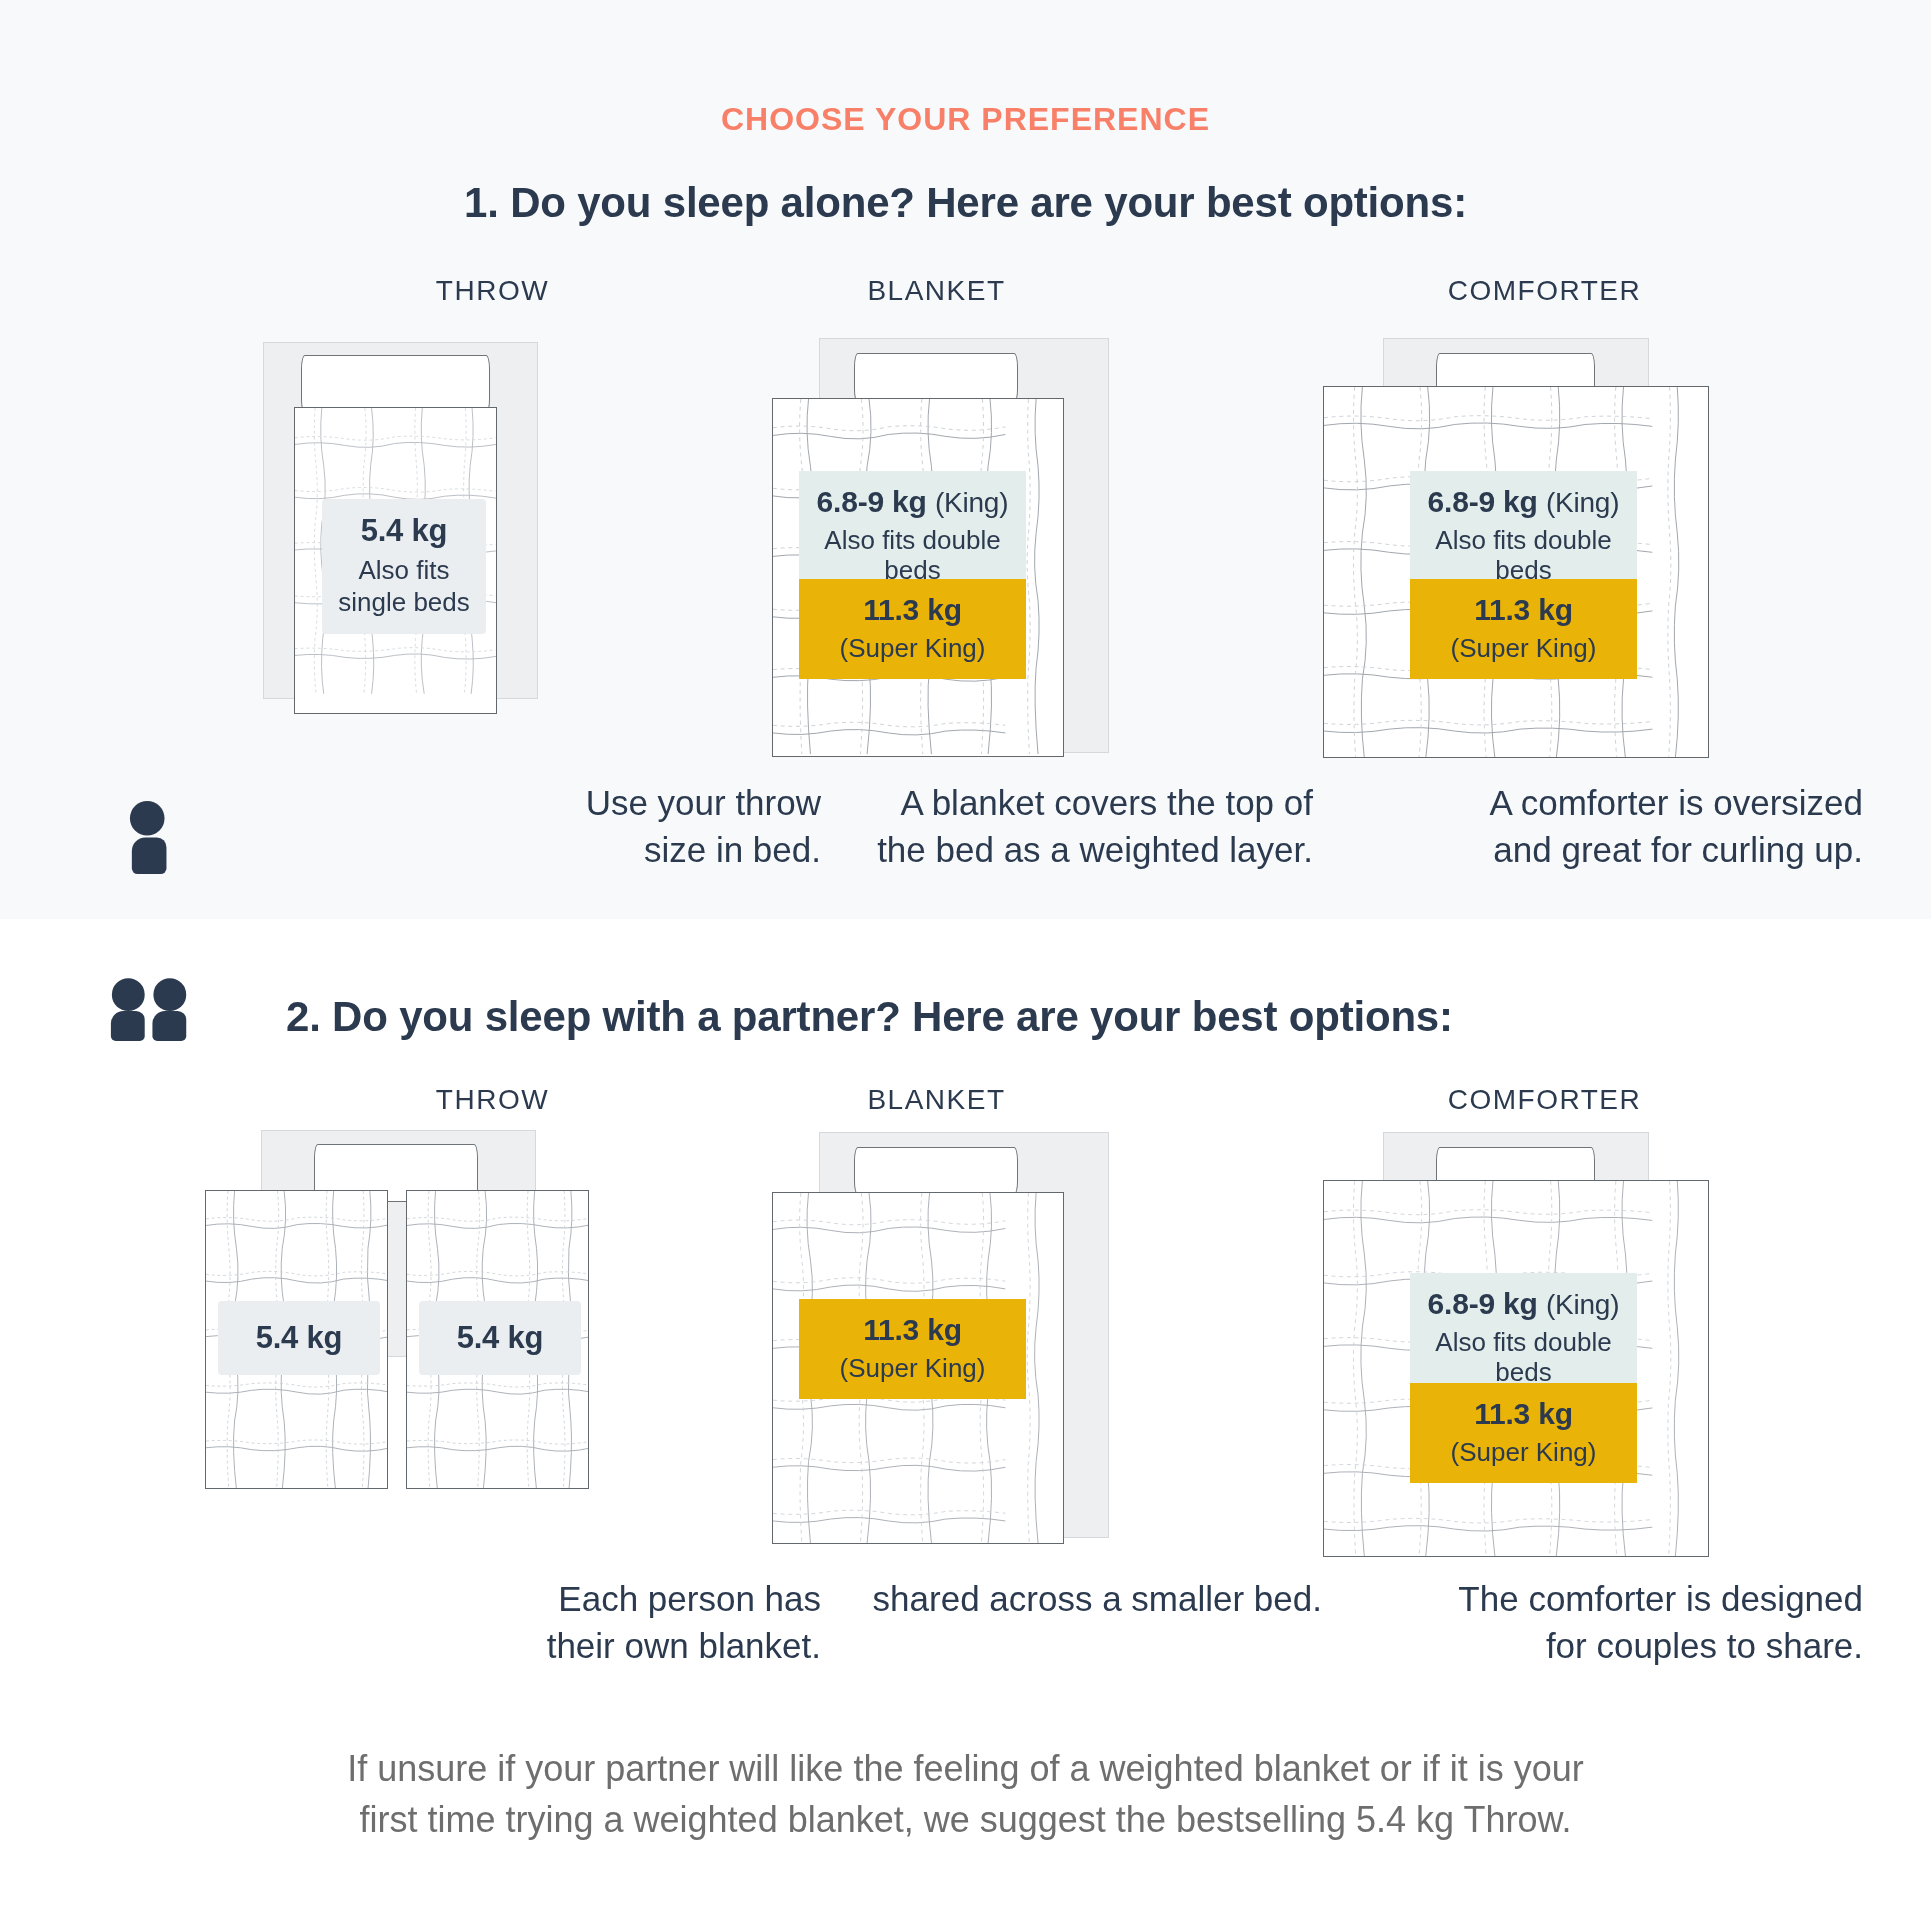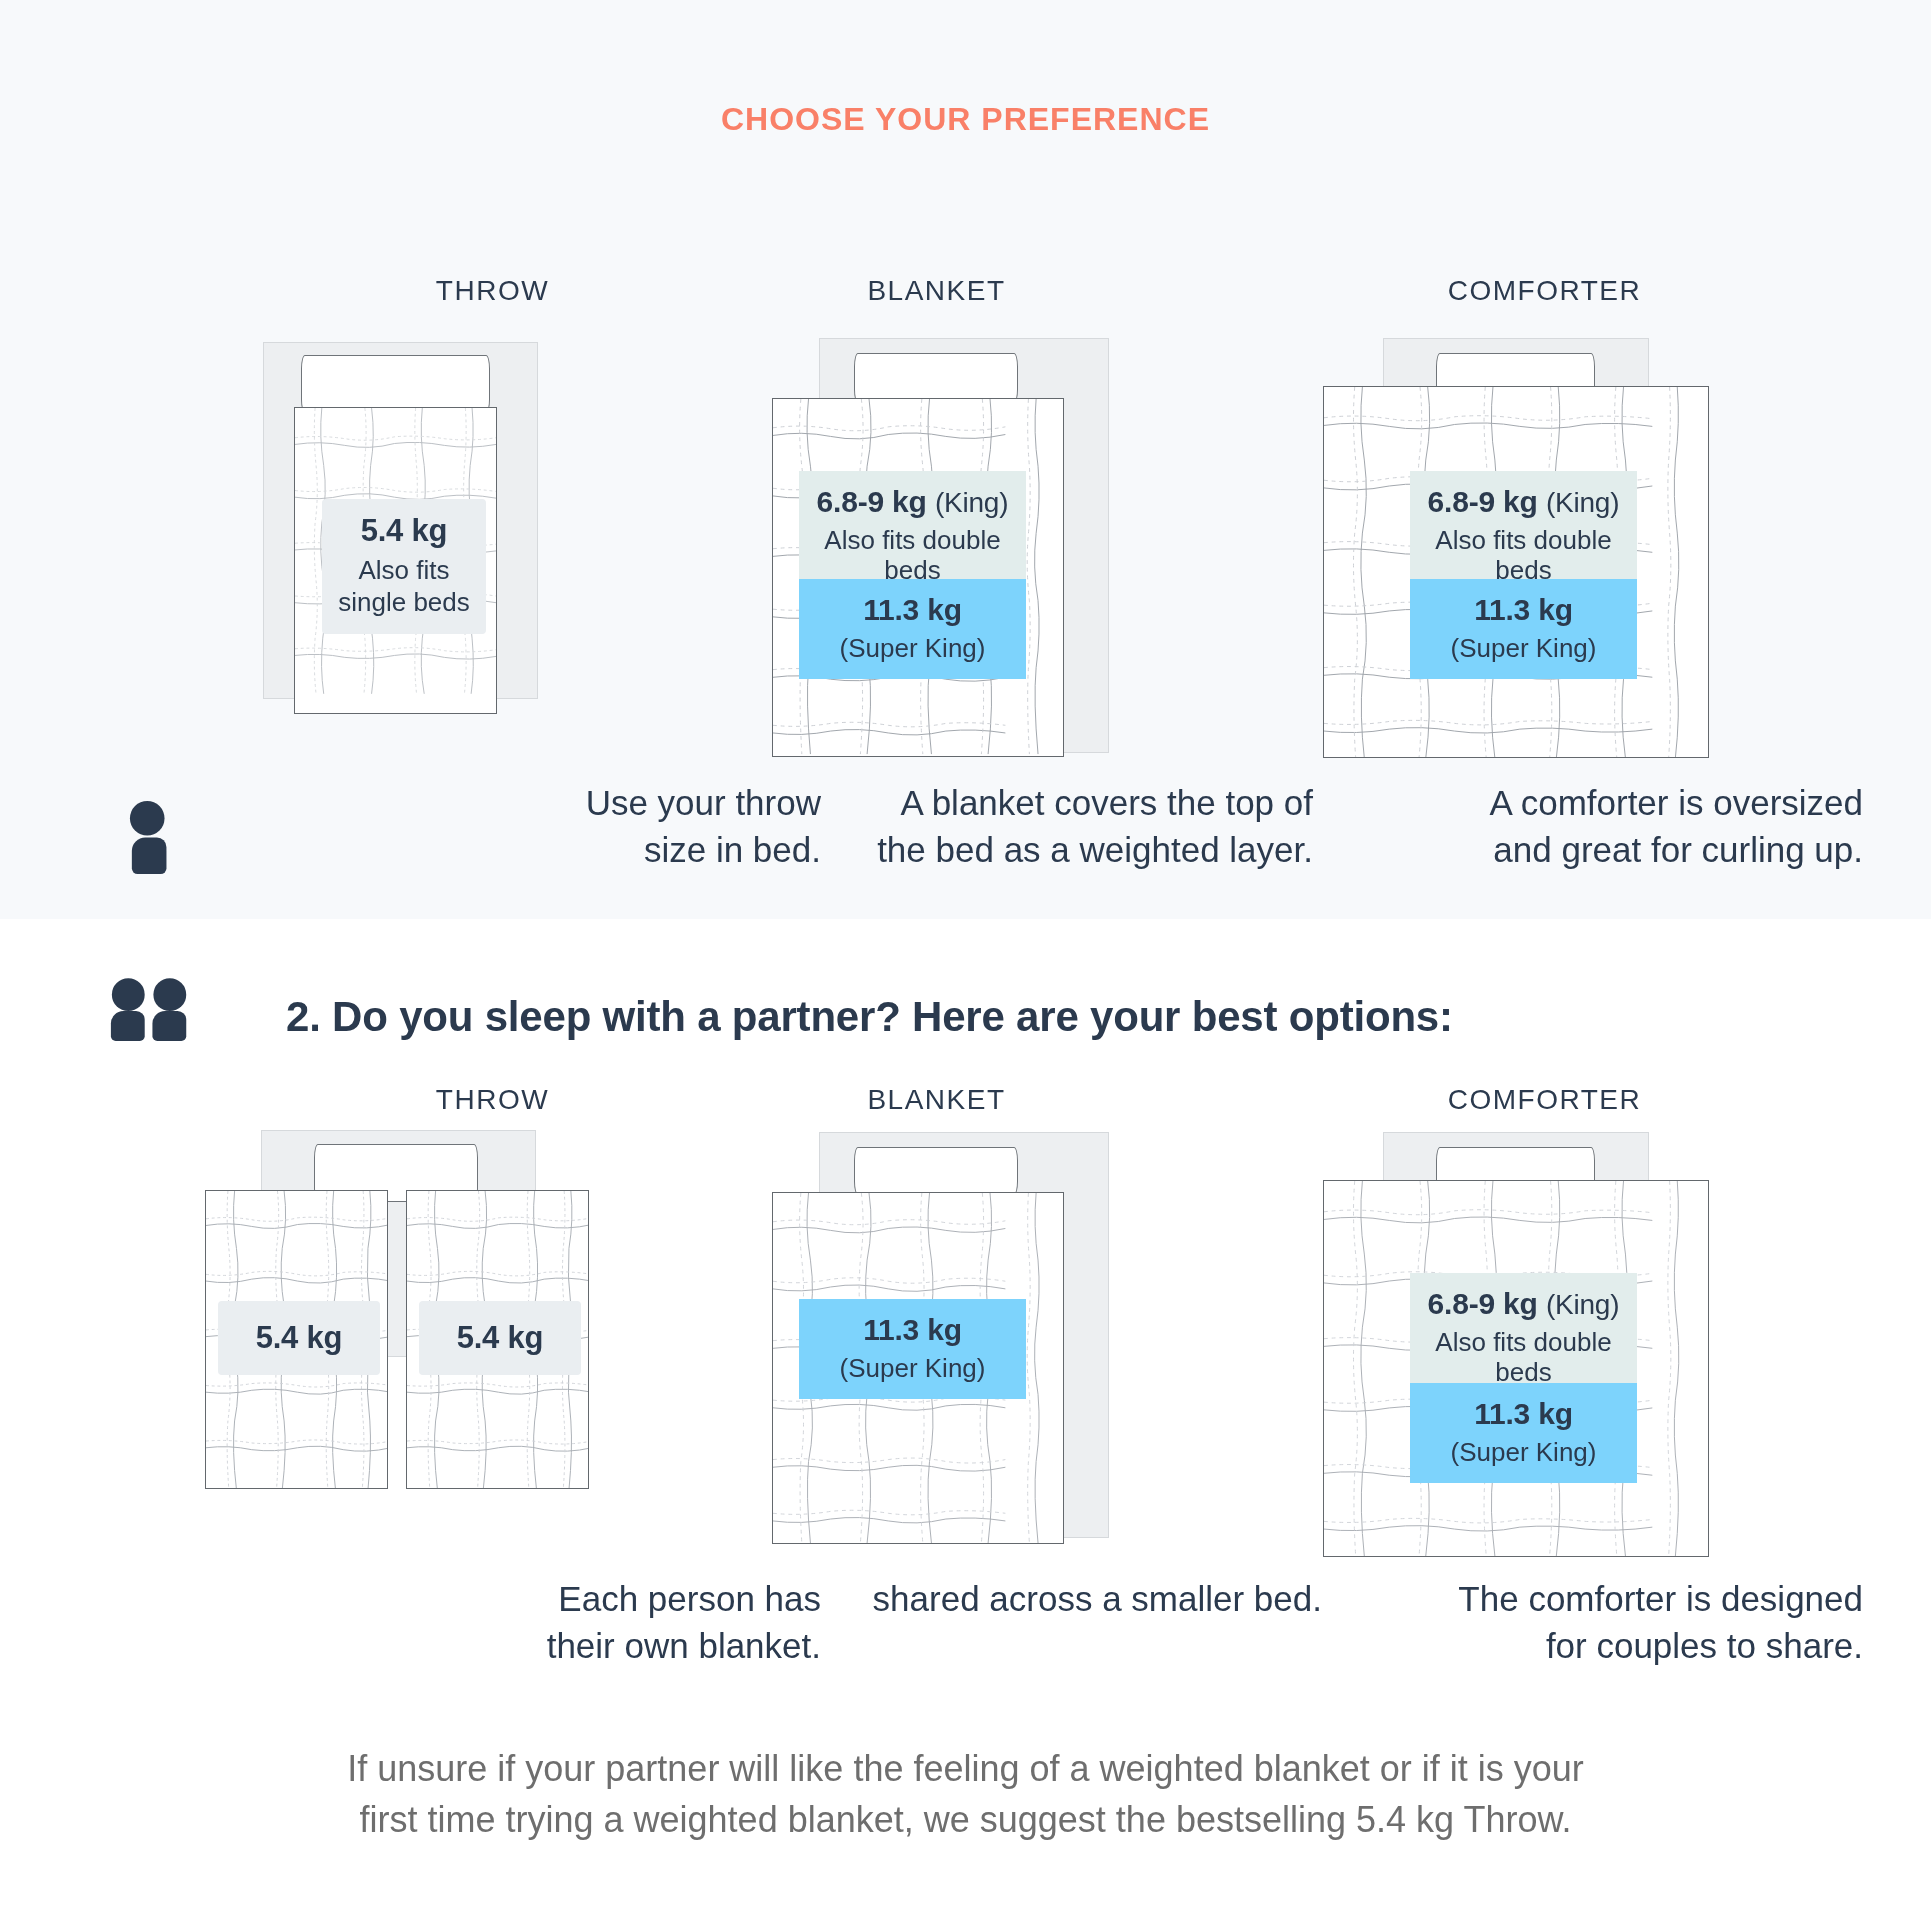--- a/index.html
+++ b/index.html
@@ -124,21 +124,21 @@
 
   
   .wlabel {
     position: absolute;
     text-align: center;
     padding: 13.5px 11.6px 15.4px 11.6px;
     line-height: 1.15;
     z-index: 9;
   }
   .wlabel.mint  { background: #E2EDEC; }
-  .wlabel.pink  { background: #7dd3fc; }
+  .wlabel.pink  { background: #eab308; }
   .wlabel.gray  { background: #EAEEF1; border-radius: 3.9px; }
 
   .w-main {
     display: block;
     font-size: 30px;
     font-weight: 700;
     color: #2B3A4E;
     letter-spacing: -0.2px;
   }
   .w-main .kgsize {
@@ -159,20 +159,21 @@
 </head>
 <body>
 
 <div class="page">
 
   <div class="sec1-bg"></div>
   <div class="sec2-bg"></div>
 
   <div class="eyebrow">CHOOSE YOUR PREFERENCE</div>
 
+  <div class="q-heading q1">1. Do you sleep alone? Here are your best options:</div>
 
   <div class="person-icon pi1">
     <svg width="52" height="75" viewBox="0 0 54 78">
       <ellipse cx="21" cy="18" rx="18" ry="18" fill="#2B3A4E"></ellipse>
       <path d="M5 52 a14 14 0 0 1 14 -14 h12 a10 10 0 0 1 10 10 v22 a6 6 0 0 1 -6 6 h-24 a6 6 0 0 1 -6 -6 z" fill="#2B3A4E"></path>
     </svg>
   </div>
 
   <div class="col-label" style="left:203px; top:275px; width:579px;">THROW</div>
   <div class="col-label" style="left:647px; top:275px; width:579px;">BLANKET</div>

